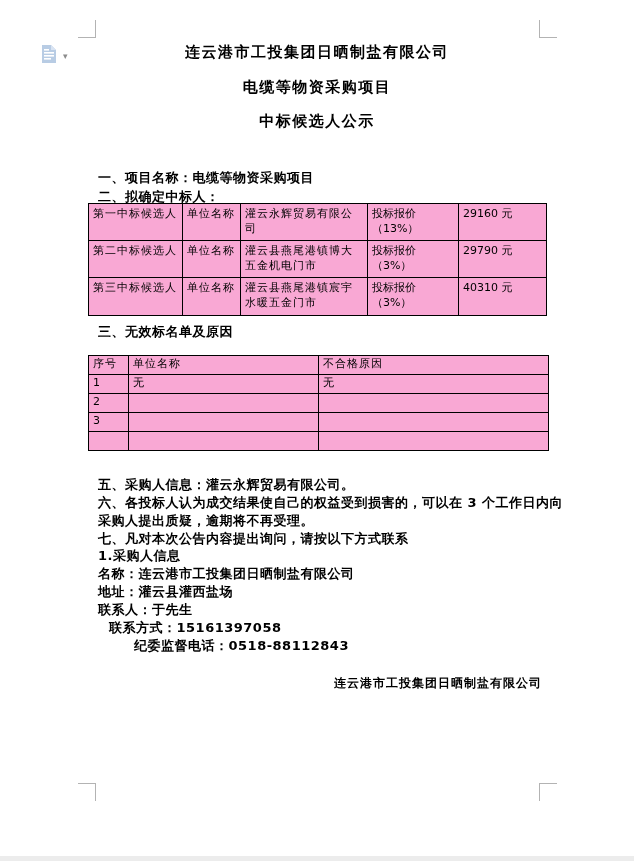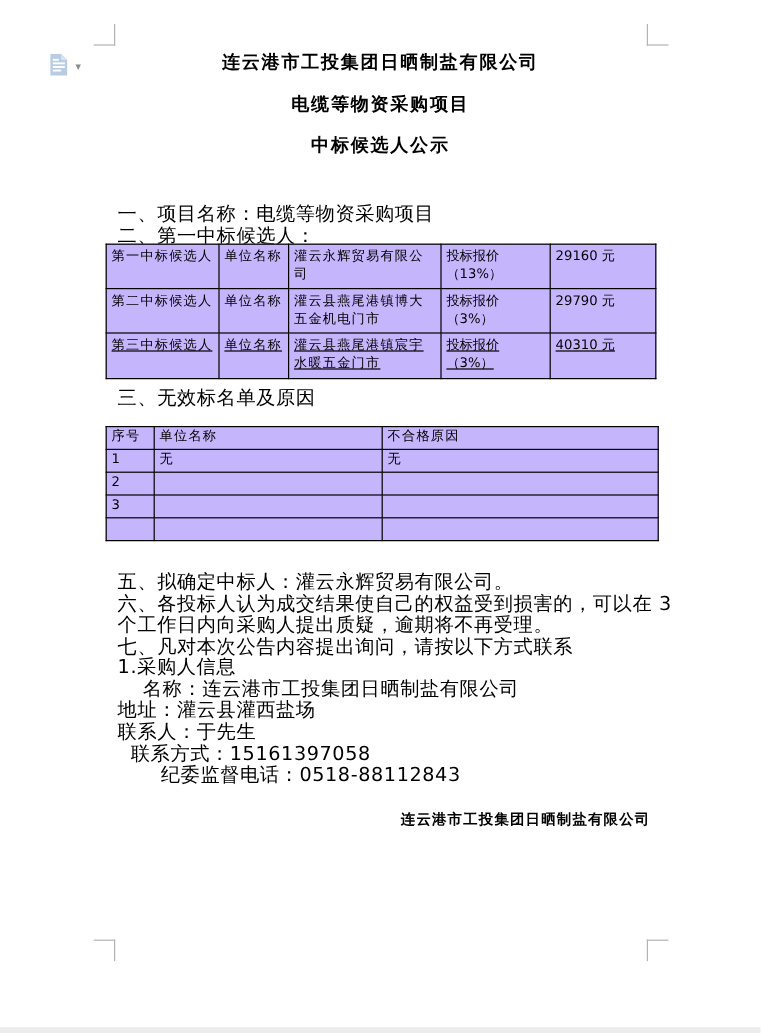--- a/index.html
+++ b/index.html
@@ -19,24 +19,24 @@
   
   .paste-btn { position:absolute; left:40px; top:44px; width:46px; height:24px; display:flex; align-items:center; gap:5px; cursor:pointer; }
   .paste-arrow { color:#8c8c8c; font-size:9px; line-height:9px; }
 
   
   .doc-title { position:absolute; left:0; width:634px; text-align:center;
                font-weight:bold; font-size:15px; letter-spacing:1.5px; line-height:17px; }
   .t1 { top:44px; } .t2 { top:79px; } .t3 { top:113px; }
 
   
-  .para { position:absolute; left:98px; font-size:16px; letter-spacing:0.5px; line-height:18px; }
+  .para { position:absolute; left:98px; font-size:13px; letter-spacing:0.5px; line-height:18px;font-weight:bold; }
 
   
-  table { position:absolute; border-collapse:collapse; table-layout:fixed; background:#c4b5fd; }
+  table { position:absolute; border-collapse:collapse; table-layout:fixed; background:#f9a8d4; }
   td { border:1px solid #000; font-size:11px; vertical-align:top; padding:2px 4px; line-height:15px; overflow:hidden; }
   .tbl-candidates { left:88px; top:203px; width:458px; }
   .tbl-candidates td.sp { letter-spacing:1px; }
   .tbl-invalid { left:88px; top:355px; width:460px; }
   .tbl-invalid td { letter-spacing:1px; padding:1px 4px; line-height:14px; }
 
   
   .signature { position:absolute; right:92px; top:674px; text-align:right;
                font-weight:bold; font-size:12px; letter-spacing:1px; line-height:19px; }
 </style>
@@ -62,21 +62,21 @@
       </svg>
     </span>
     <span class="paste-arrow">▾</span>
   </div>
 
   <div class="doc-title t1">连云港市工投集团日晒制盐有限公司</div>
   <div class="doc-title t3">中标候选人公示</div>
   <div class="doc-title t2">电缆等物资采购项目</div>
 
   <div class="para" style="top:169px;">一、项目名称：电缆等物资采购项目</div>
-  <div class="para" style="top:188px;">二、第一中标候选人：</div>
+  <div class="para" style="top:188px;">二、拟确定中标人：</div>
 
   <table class="tbl-candidates">
     <colgroup>
         <col style="width:94px;">
         <col style="width:58px;">
         <col style="width:127px;">
         <col style="width:91px;">
         <col style="width:88px;">
       </colgroup>
     <tbody>
@@ -87,21 +87,21 @@
       <td>投标报价（13%）</td>
       <td>29160 元</td>
     </tr>
     <tr style="height:37px;">
       <td class="sp">第二中标候选人</td>
       <td class="sp">单位名称</td>
       <td class="sp">灌云县燕尾港镇博大五金机电门市</td>
       <td>投标报价（3%）</td>
       <td>29790 元</td>
     </tr>
-    <tr style="height:38px;text-decoration:underline;">
+    <tr style="height:38px;">
       <td class="sp">第三中标候选人</td>
       <td class="sp">单位名称</td>
       <td class="sp">灌云县燕尾港镇宸宇水暖五金门市</td>
       <td>投标报价（3%）</td>
       <td>40310 元</td>
     </tr>
   </tbody>
     </table>
 
   <div class="para" style="top:323px;">三、无效标名单及原因</div>
@@ -134,25 +134,25 @@
       <td></td>
     </tr>
     <tr style="height:19px;">
       <td></td>
       <td></td>
       <td></td>
     </tr>
   </tbody>
     </table>
 
-  <div class="para" style="top:476px;">五、拟确定中标人：灌云永辉贸易有限公司。</div>
+  <div class="para" style="top:476px;">五、采购人信息：灌云永辉贸易有限公司。</div>
   <div class="para" style="top:494px; width:466px;">六、各投标人认为成交结果使自己的权益受到损害的，可以在 3 个工作日内向采购人提出质疑，逾期将不再受理。</div>
   <div class="para" style="top:530px;">七、凡对本次公告内容提出询问，请按以下方式联系</div>
   <div class="para" style="top:547px;">1.采购人信息</div>
-  <div class="para" style="top:565px;margin-left:21px;">名称：连云港市工投集团日晒制盐有限公司</div>
+  <div class="para" style="top:565px;">名称：连云港市工投集团日晒制盐有限公司</div>
   <div class="para" style="top:583px;">地址：灌云县灌西盐场</div>
   <div class="para" style="top:601px;">联系人：于先生</div>
   <div class="para" style="top:619px;padding-left:11px;">联系方式：15161397058</div>
   <div class="para" style="top:637px;margin-left:36px;">纪委监督电话：0518-88112843</div>
 
   <div class="signature">
     <div>连云港市工投集团日晒制盐有限公司</div>
   </div>
 
   <div class="bottom-edge"></div>

